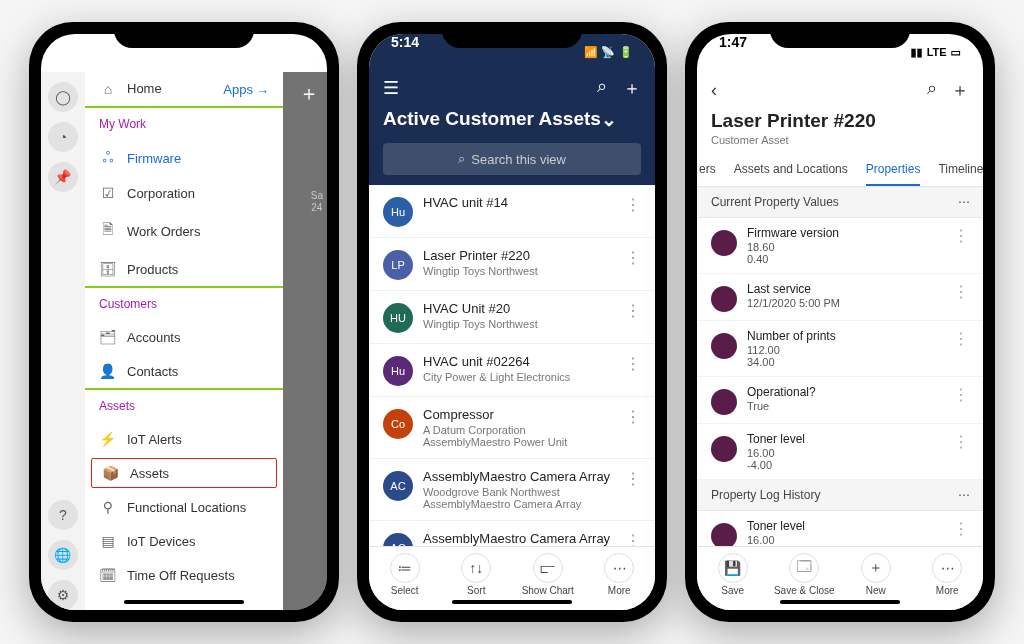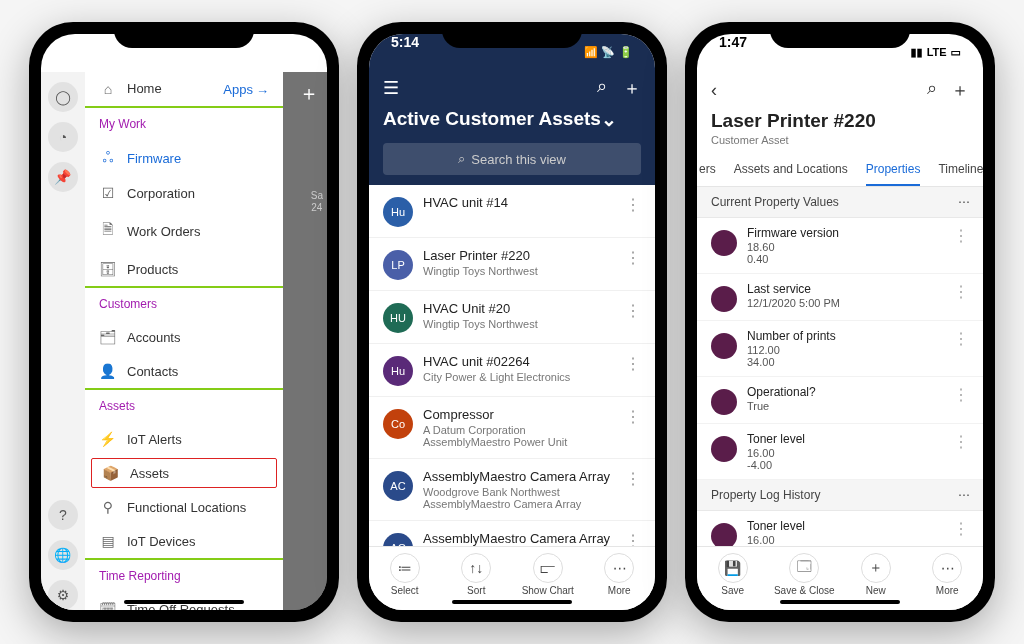--- a/index.html
+++ b/index.html
@@ -176,21 +176,20 @@
             <span>Assets</span>
           </div>
         <div class="p1-row">
             <span class="icn">⚲</span>
             <span>Functional Locations</span>
           </div>
         <div class="p1-row">
             <span class="icn">▤</span>
             <span>IoT Devices</span>
           </div>
-        <div class="p1-section">Time Reporting</div>
         <div class="p1-row">
             <span class="icn">🗓</span>
             <span>Time Off Requests</span>
           </div>
 
       </div>
       <div class="p1-strip">
         <span class="plus">＋</span>
         <div class="sa"><span>Sa</span><br><span>24</span></div>
       </div>

